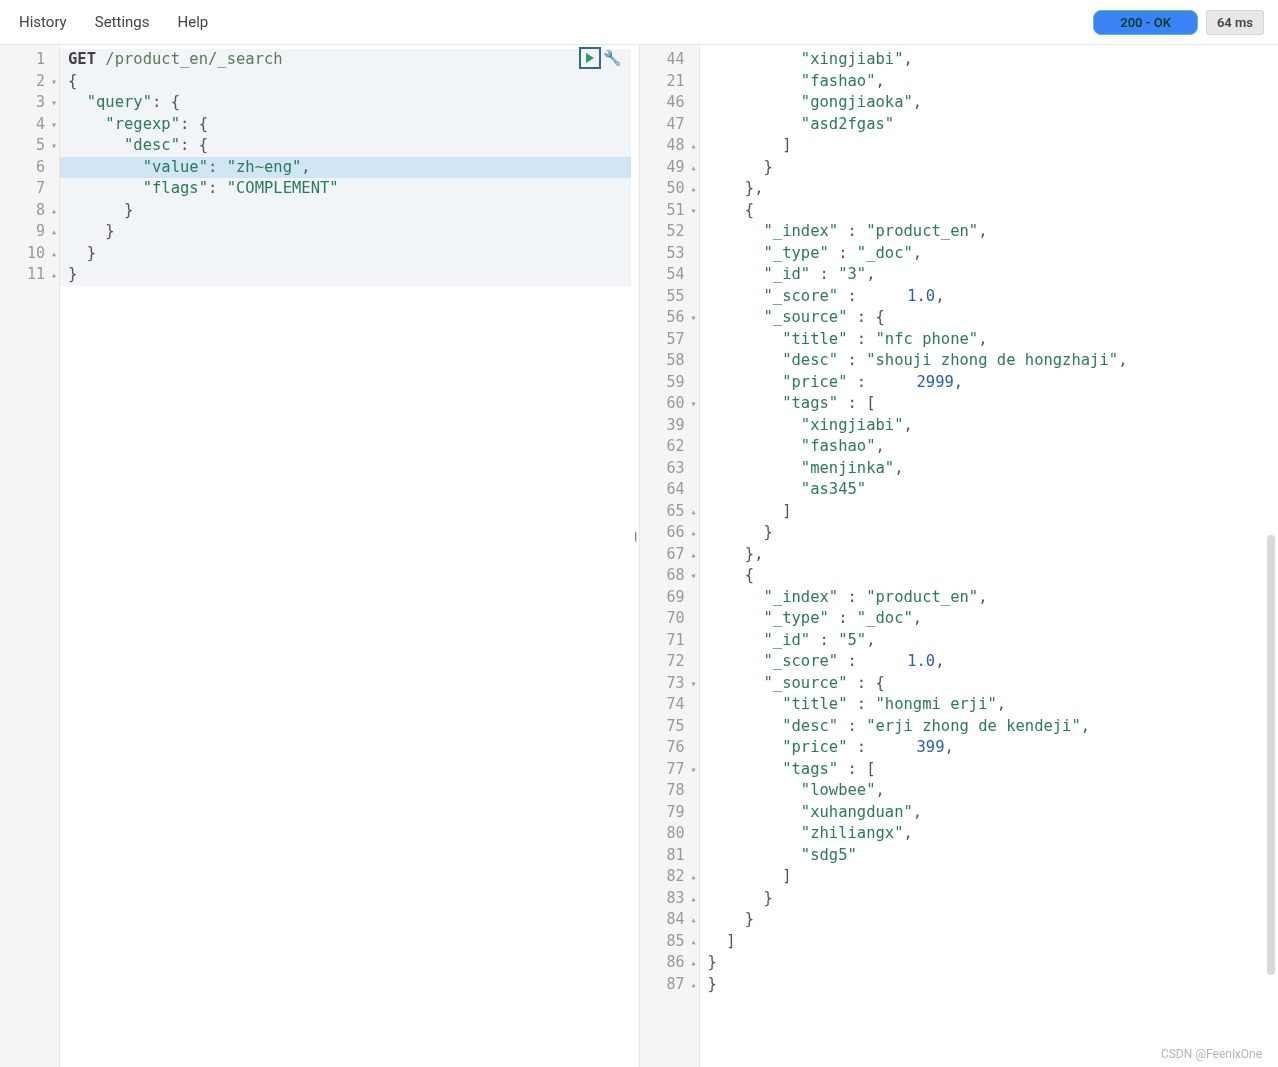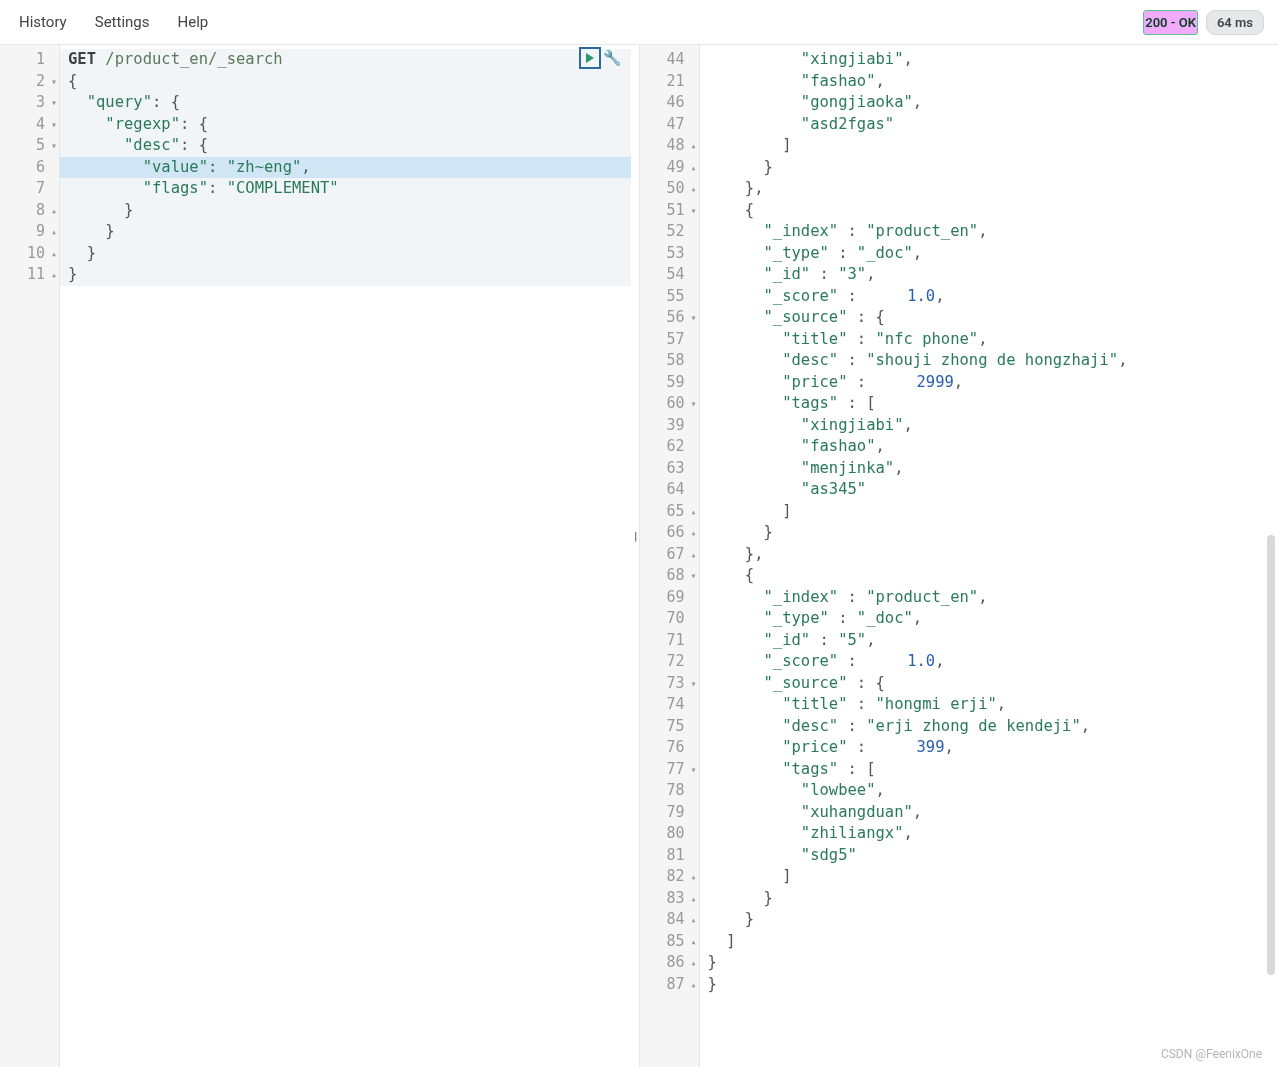--- a/index.html
+++ b/index.html
@@ -17,36 +17,36 @@
     display: flex;
     align-items: center;
     justify-content: space-between;
     padding: 0 14px 0 19px;
     border-bottom: 1px solid #e6e6e6;
   }
   .menu { display: flex; gap: 28px; text-align: right; }
   .menu-item { color: #444; font-size: 15px; cursor: pointer; }
   .status-area { display: flex; gap: 8px; align-items: center; }
   .status-badge {
-    background: #f0abfc;
+    background: #3b82f6;
     border: 1px solid #5ac48a;
     color: #0c3e25;
     font-weight: 600;
     font-size: 13px;
-    padding: 4px 1px;
-    border-radius: 3px;
+    padding: 4px 26px;
+    border-radius: 8px;
   }
   .time-badge {
     background: #e6e8ea;
     border: 1px solid #d3d6da;
     color: #444;
     font-weight: 600;
     font-size: 13px;
     padding: 4px 10px;
-    border-radius: 9px;
+    border-radius: 3px;
   }
   .panes {
     display: flex;
     height: calc(100% - 45px);
     position: relative;
   }
   .pane {
     flex: 1;
     position: relative;
     overflow: hidden;

